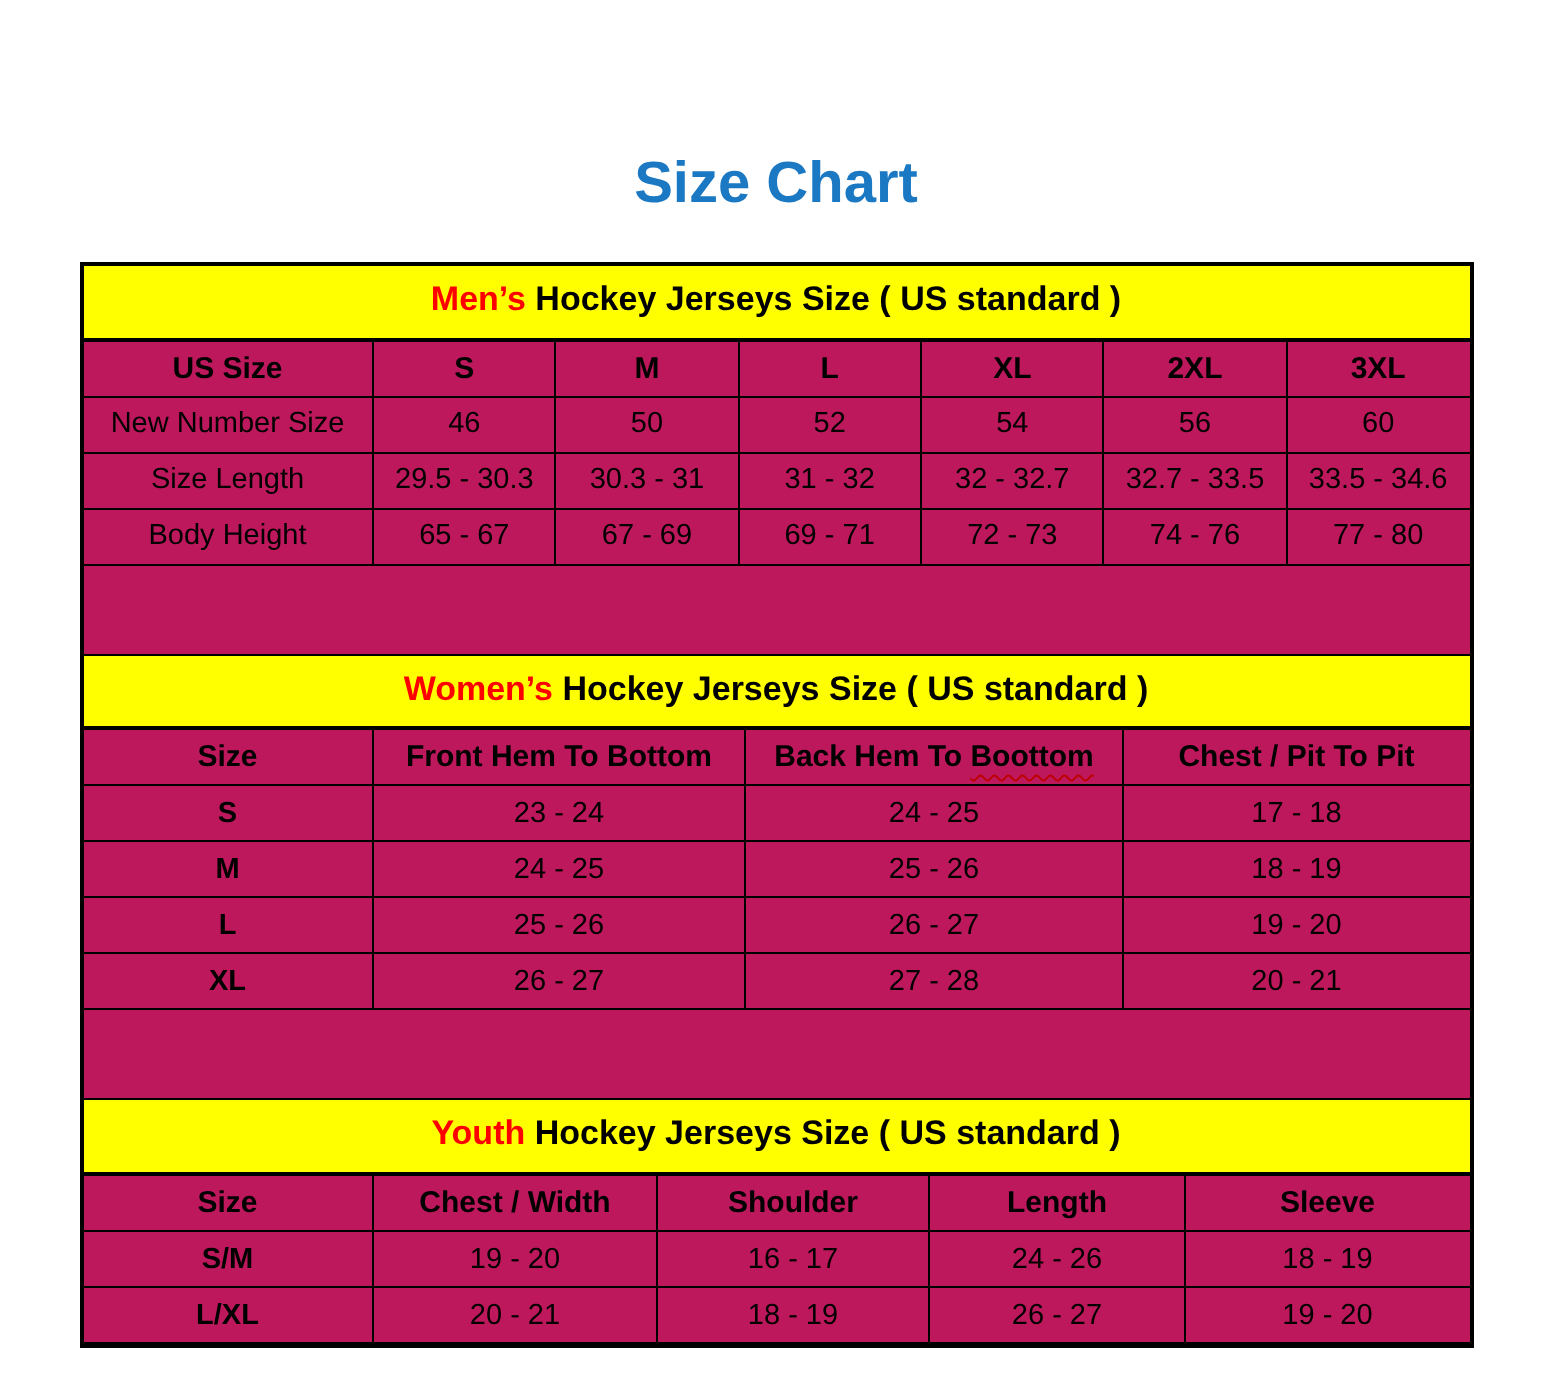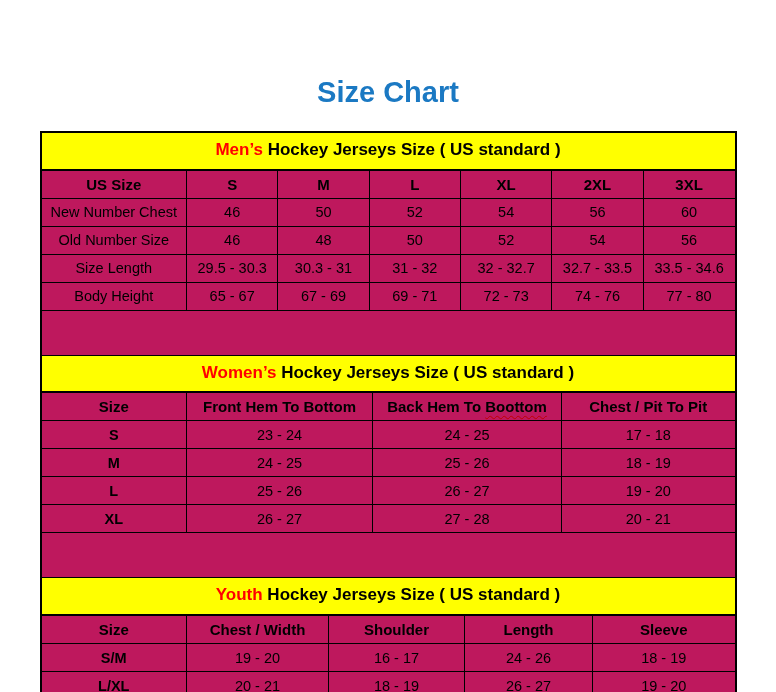--- a/index.html
+++ b/index.html
@@ -94,36 +94,27 @@
             <th>S</th>
             <th>M</th>
             <th>L</th>
             <th>XL</th>
             <th>2XL</th>
             <th>3XL</th>
           </tr>
       </thead>
       <tbody>
           <tr>
-            <td>New Number Chest</td>
+            <td>New Number Size</td>
             <td>46</td>
             <td>50</td>
             <td>52</td>
             <td>54</td>
             <td>56</td>
             <td>60</td>
-          </tr>
-          <tr>
-            <td>Old Number Size</td>
-            <td>46</td>
-            <td>48</td>
-            <td>50</td>
-            <td>52</td>
-            <td>54</td>
-            <td>56</td>
           </tr>
           <tr>
             <td>Size Length</td>
             <td>29.5 - 30.3</td>
             <td>30.3 - 31</td>
             <td>31 - 32</td>
             <td>32 - 32.7</td>
             <td>32.7 - 33.5</td>
             <td>33.5 - 34.6</td>
           </tr>

